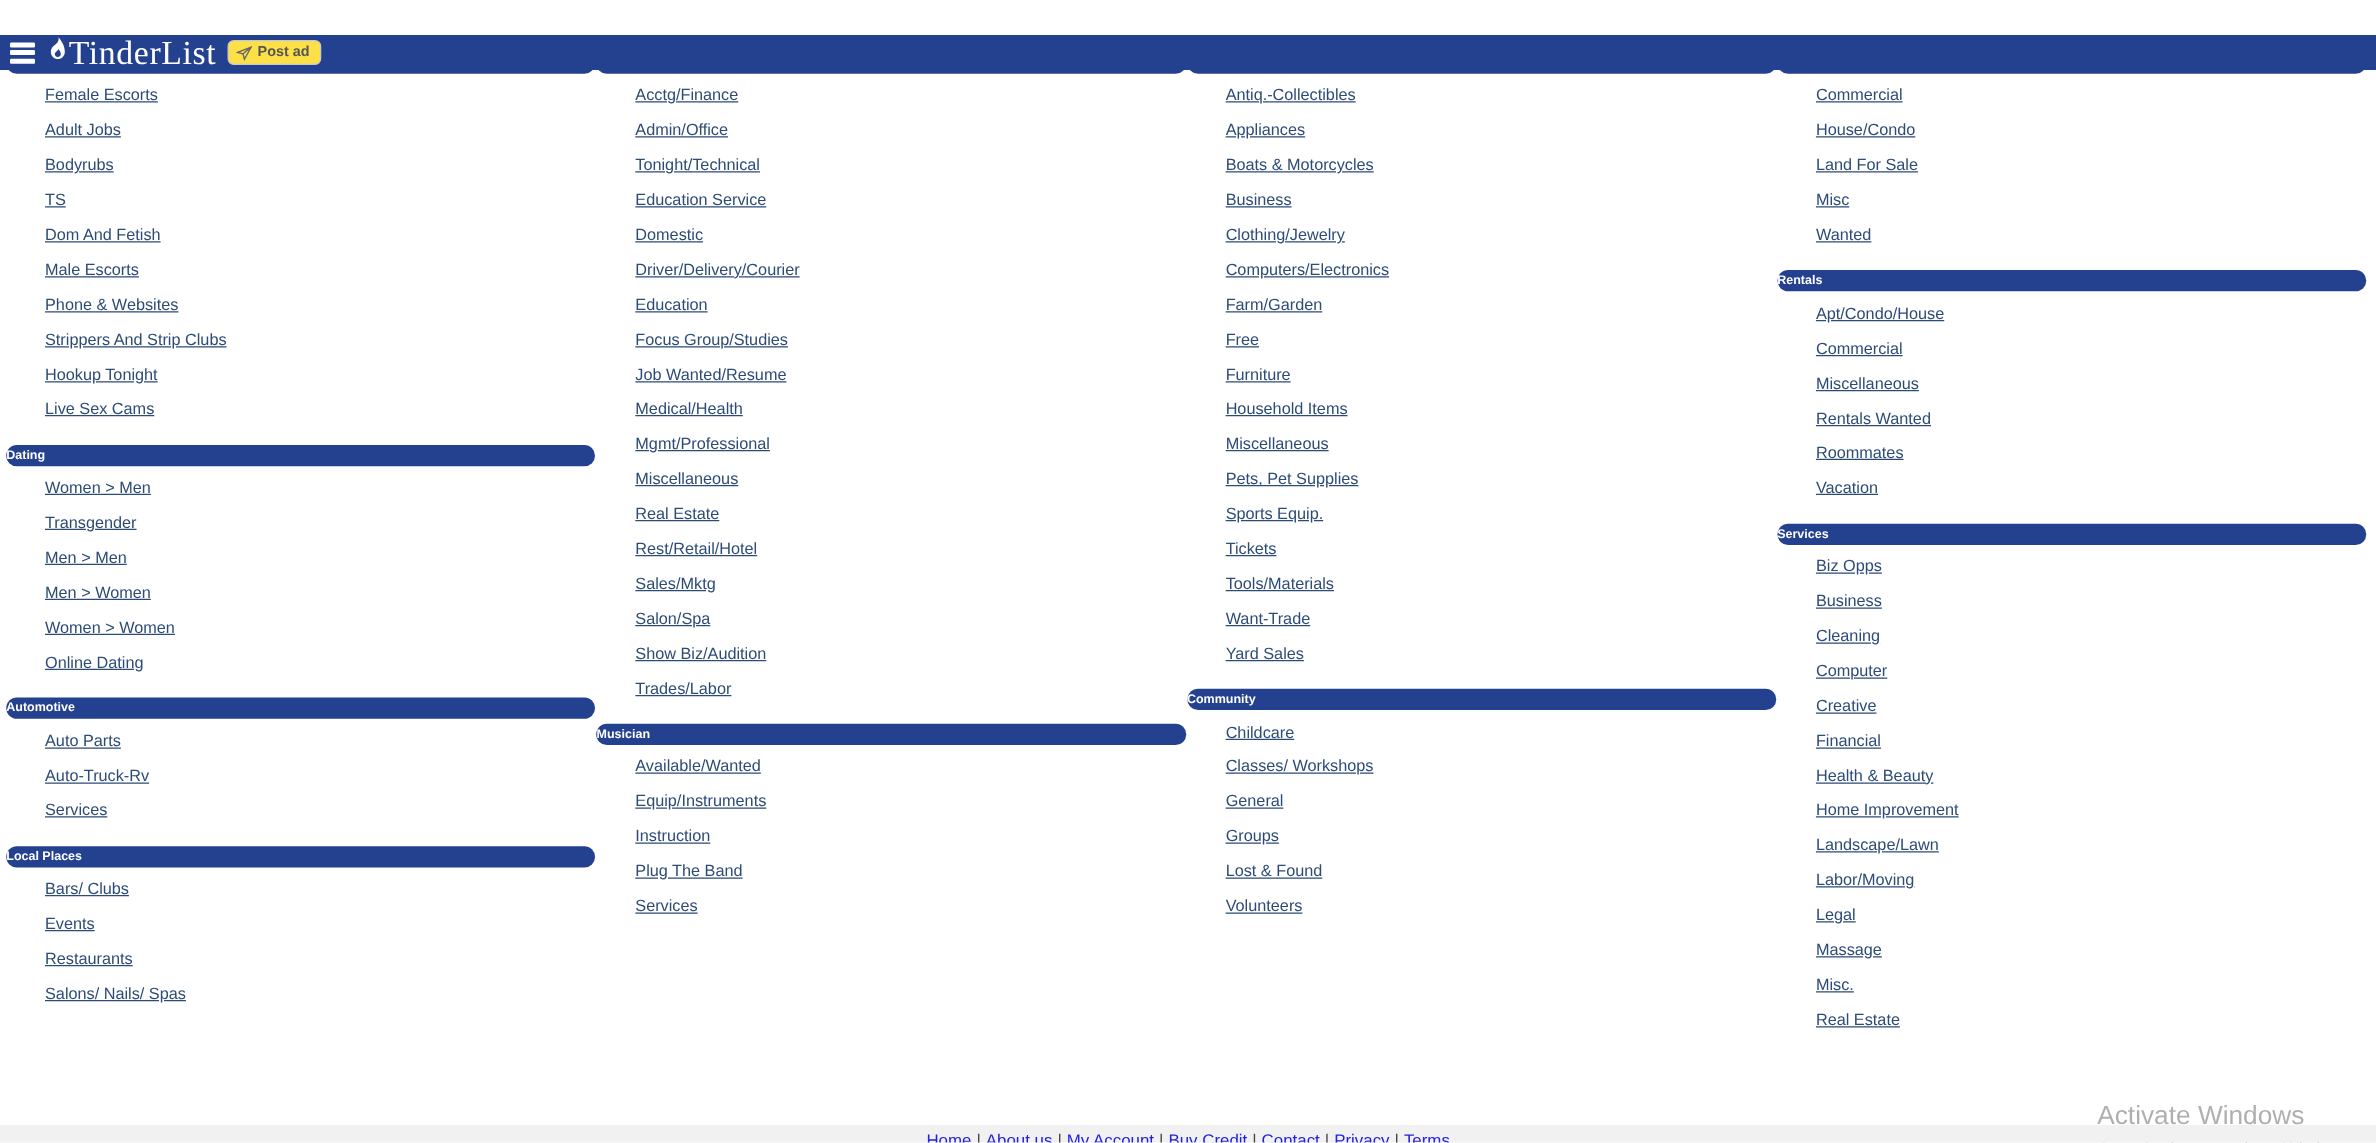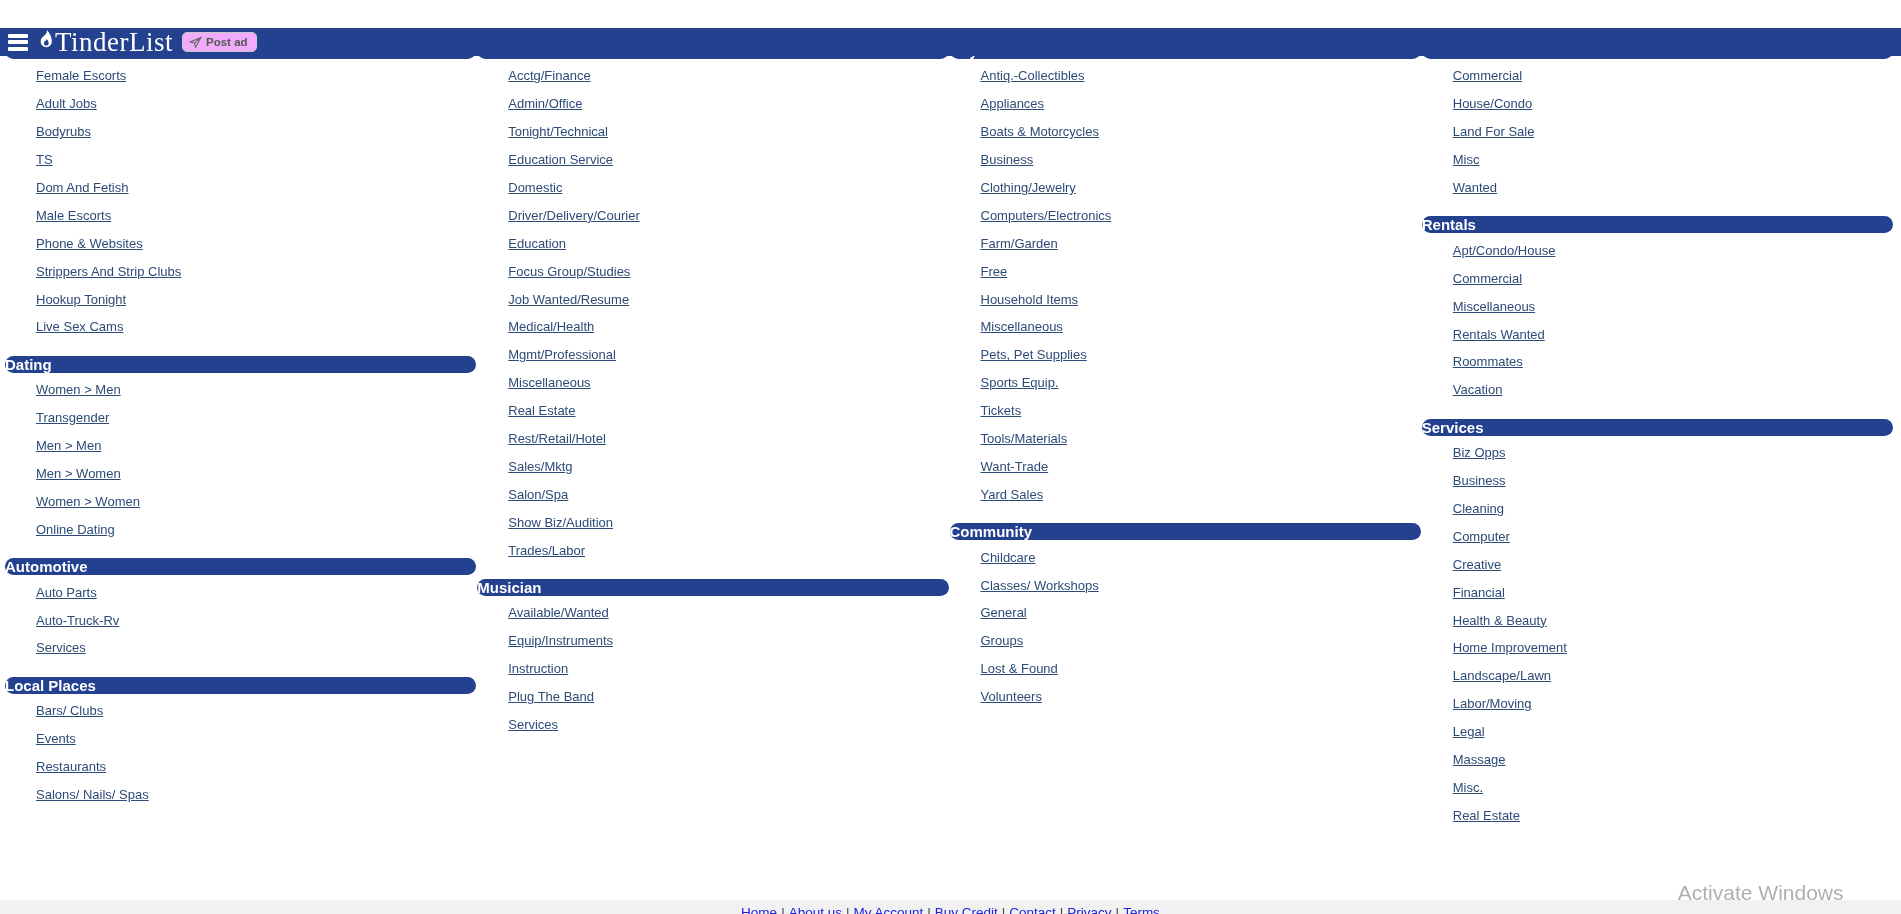--- a/index.html
+++ b/index.html
@@ -9,31 +9,31 @@
 
   
   .topbar { position:absolute; top:0; left:0; width:100%; height:28px;
             background:var(--bar-blue,#24418f); display:flex; align-items:center; }
   .hamburger { width:20px; margin-left:8px; cursor:pointer; }
   .hamburger .bar { height:4px; background:#fff; border-radius:1px; margin:2.5px 0; }
   .brand { display:flex; align-items:flex-start; margin-left:10px; text-decoration:none; }
   .flame-icon { width:16px; height:19px; margin-right:1px; }
   .brand-name { color:#fff; font-family:"Liberation Serif", serif; font-size:27px;
                 line-height:27px; letter-spacing:0.5px; }
-  .postad-btn { margin-left:9px; height:20px; background:#f0abfc; border:1px solid #c9c9c9;
+  .postad-btn { margin-left:9px; height:20px; background:#fde047; border:1px solid #c9c9c9;
                 border-radius:5px; display:flex; align-items:center; padding:0 8px 0 6px;
                 font-size:11.5px; font-weight:bold; color:#555; cursor:pointer; gap:4px; }
   .send-icon { width:13px; height:13px; }
 
   
   .columns { display:flex; gap:1px; padding:14px 8px 0 5px; }
   .column { flex:1; min-width:0; }
   .cat-section { margin-bottom:15px; }
   .section-header { height:17px; line-height:17px; background:var(--bar-blue,#24418f);
-                    border-radius:9px; color:#fff; font-size:15px; font-weight:bold;
+                    border-radius:9px; color:#fff; font-size:10px; font-weight:bold;
                     }
   .link-list { list-style:none; margin:3px 0 0 0; padding:0 0 0 31px; }
   .link-list li { height:27.9px; display:flex; align-items:center; }
   .link-list a { color:var(--link-blue,#2d4b77); font-size:13px; text-decoration:underline;
                  cursor:pointer; }
 
   
   .footer { position:absolute; bottom:0; left:0; width:100%; height:42px;
             background:#f1f1f1; text-align:center; padding-top:5px; }
   .footer-links { font-size:13.5px; color:#333; }
@@ -266,20 +266,23 @@
             <li>
               <a href="#">Computers/Electronics</a>
             </li>
             <li>
               <a href="#">Farm/Garden</a>
             </li>
             <li>
               <a href="#">Free</a>
             </li>
             <li>
+              <a href="#">Furniture</a>
+            </li>
+            <li>
               <a href="#">Household Items</a>
             </li>
             <li>
               <a href="#">Miscellaneous</a>
             </li>
             <li>
               <a href="#">Pets, Pet Supplies</a>
             </li>
             <li>
               <a href="#">Sports Equip.</a>

